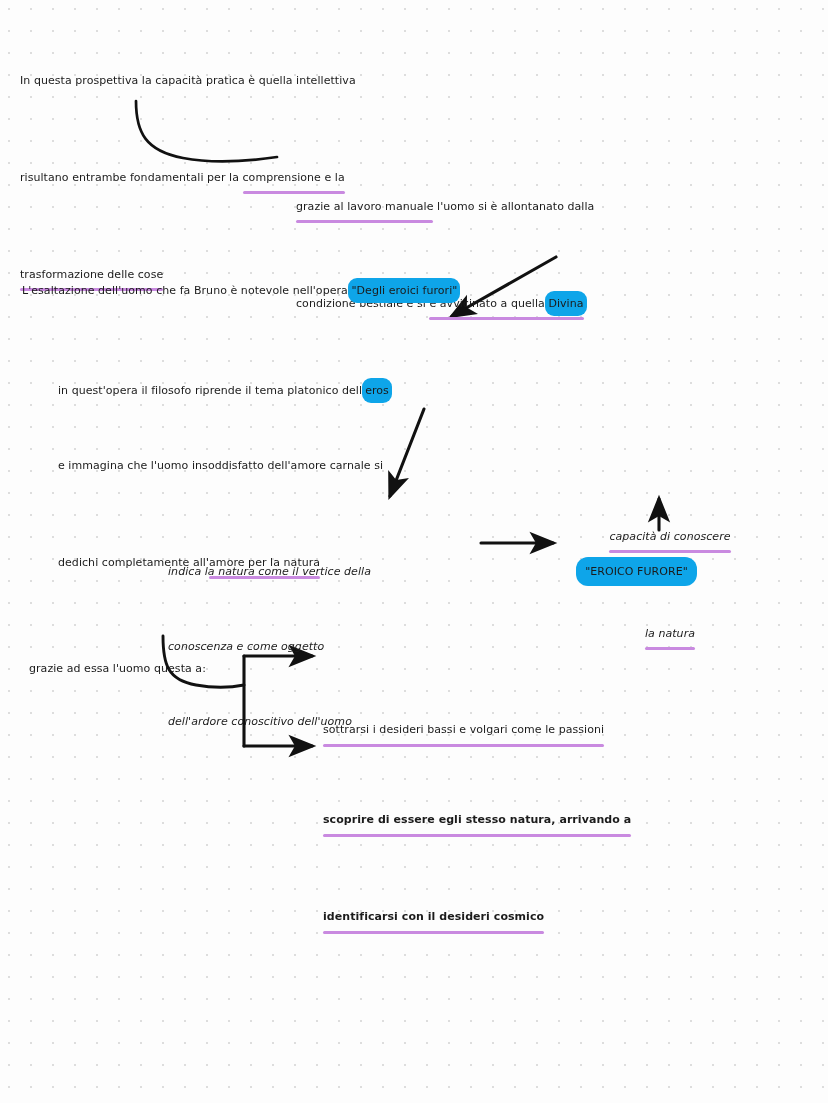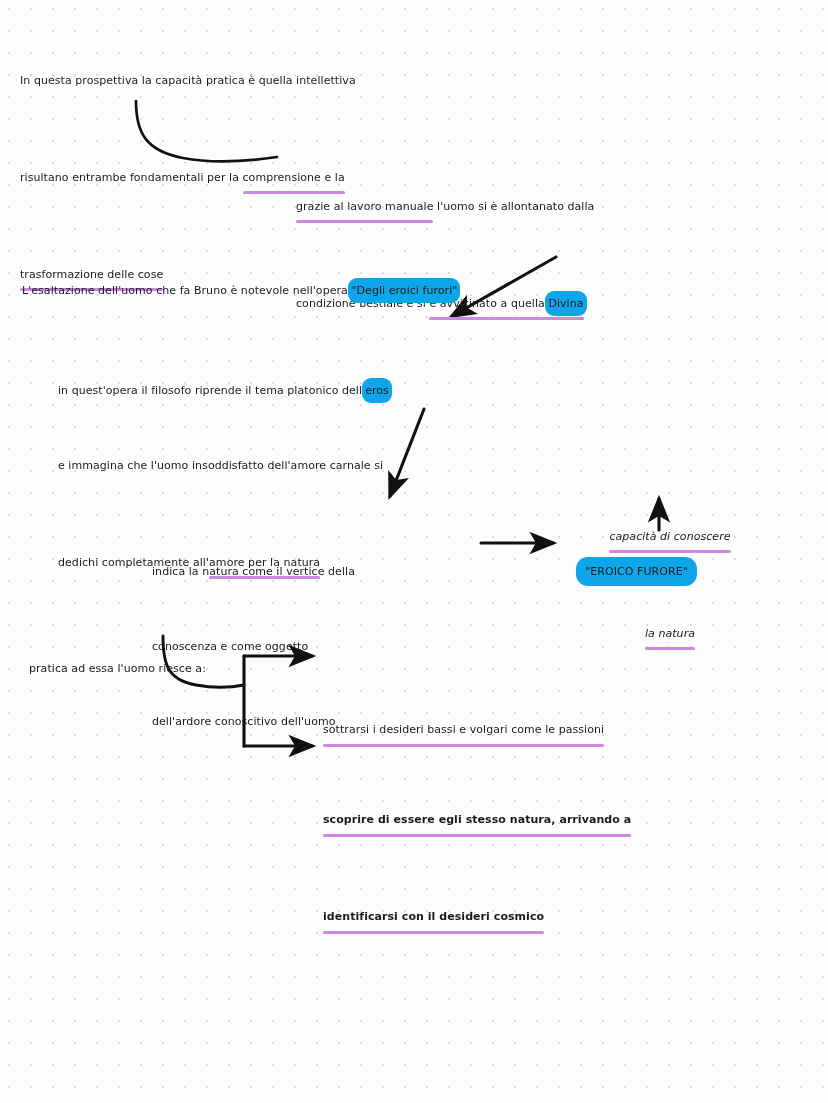--- a/index.html
+++ b/index.html
@@ -130,32 +130,32 @@
     <span class="line"><span>in quest'opera il filosofo riprende il tema platonico dell'</span><span class="hl">eros</span></span>
     <span class="line">e immagina che l'uomo insoddisfatto dell'amore carnale si</span>
     <span class="line"><span>dedichi completamente all'</span><span class="uline">amore per la natura</span></span>
   </div>
 
   <div class="tblock center" style="left:574px; top:452px; width:192px;">
     <span class="line"><span class="uline">capacità di conoscere</span></span>
     <span class="line"><span class="uline">la natura</span></span>
   </div>
 
-  <div class="tblock" style="left:152px; top:509px;">
+  <div class="tblock" style="left:168px; top:509px;font-style:italic;">
     <span class="line">indica la natura come il vertice della</span>
     <span class="line">conoscenza e come oggetto</span>
     <span class="line">dell'ardore conoscitivo dell'uomo</span>
   </div>
 
   <div class="tblock" style="left:571px; top:532px;">
     <span class="hl hl-pill">"EROICO FURORE"</span>
   </div>
 
   <div class="tblock" style="left:29px; top:606px;">
-    <span class="line">pratica ad essa l'uomo riesce a:</span>
+    <span class="line">grazie ad essa l'uomo questa a:</span>
   </div>
 
   <div class="tblock" style="left:323px; top:645px;text-align:right;">
     <span class="line"><span class="uline uline-full">sottrarsi i desideri bassi e volgari come le passioni</span></span>
   </div>
 
   <div class="tblock" style="left:323px; top:735px;font-weight:bold;">
     <span class="line"><span class="uline uline-full">scoprire di essere egli stesso natura, arrivando a</span></span>
     <span class="line"><span class="uline uline-full">identificarsi con il desideri cosmico</span></span>
   </div>

